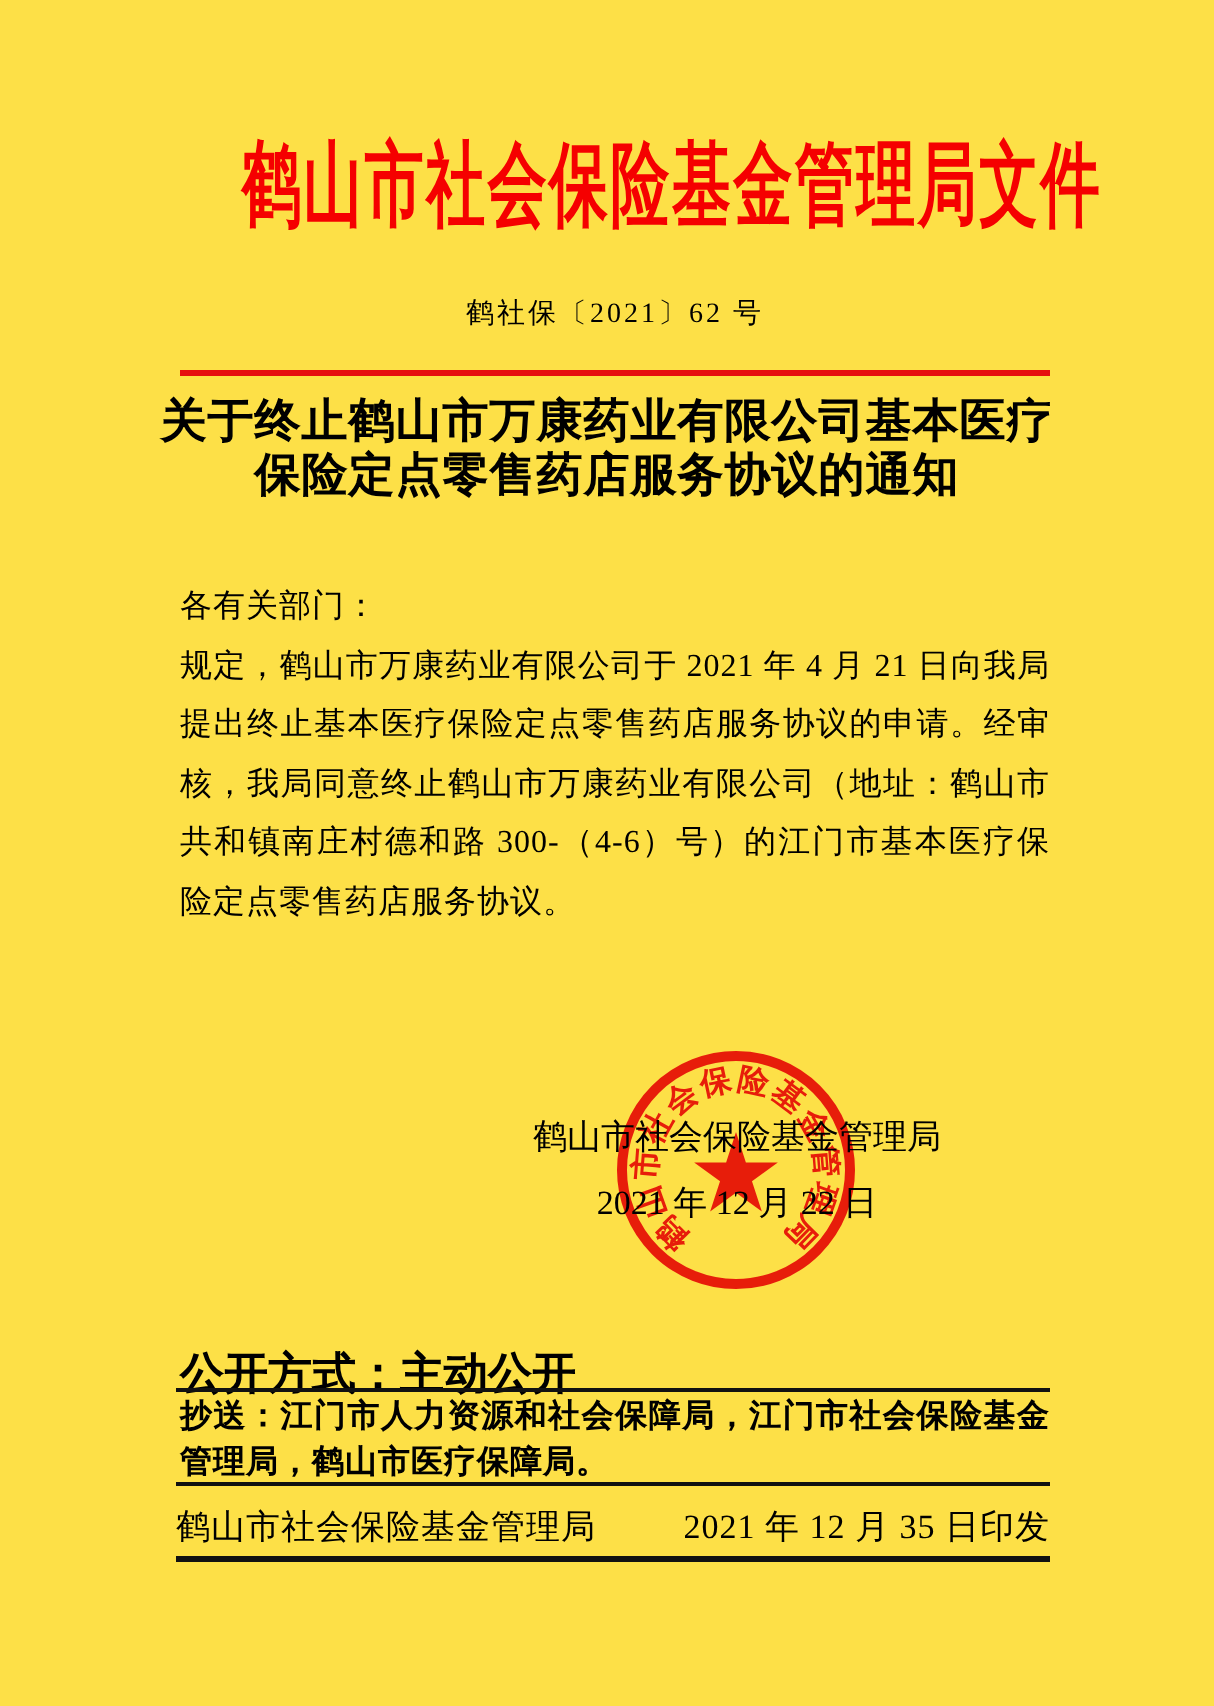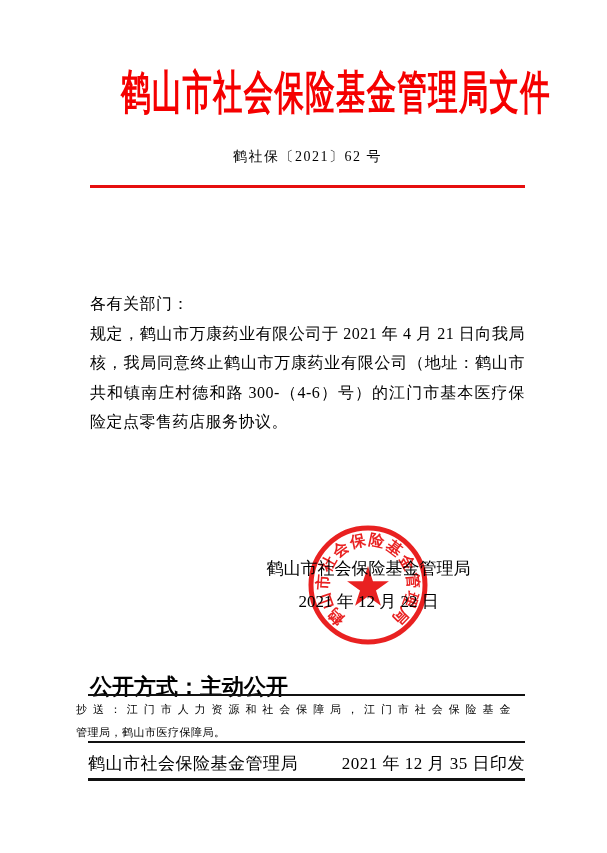--- a/index.html
+++ b/index.html
@@ -1,20 +1,20 @@
 <!DOCTYPE html>
 <html><head>
 <meta charset="utf-8">
 <style>
   html,body{margin:0;padding:0;background:#888;}
   .page{
     position:relative;
     width:607px;height:853px;
     margin:0 auto;
-    background:#ffffff;
+    background:#fde047;
     overflow:hidden;
     font-family:"Liberation Serif","DejaVu Serif",serif;
     color:#000;
   }
   
   .org-title{
     position:absolute;top:68px;left:0;right:0;
     text-align:center;white-space:nowrap;
   }
   .org-title .stretch{
@@ -75,46 +75,51 @@
   .disclosure{
     position:absolute;top:672px;left:90px;
     font-family:"Liberation Sans","DejaVu Sans",sans-serif;
     font-weight:bold;font-size:22px;
   }
   .hrule{position:absolute;left:88px;width:437px;background:#111;}
   .rule1{top:694px;height:1.5px;}
   .rule2{top:741px;height:2px;}
   .rule3{top:778px;height:2.5px;}
   .cc{
-    position:absolute;top:698px;left:76px;width:435px;
-    font-size:11px;line-height:22.5px;letter-spacing:0.5px;
+    position:absolute;top:698px;left:90px;width:435px;
+    font-size:16px;line-height:22.5px;letter-spacing:0.5px;font-weight:bold;
   }
   .footer-line{
     position:absolute;top:752px;left:88px;right:82px;
     display:flex;justify-content:space-between;
     font-size:17px;letter-spacing:0.5px;
   }
 </style>
 </head>
 <body>
 
 <div class="page">
 
   <div class="org-title">
     <span class="stretch">鹤山市社会保险基金管理局文件</span>
   </div>
 
   <div class="doc-number">鹤社保〔2021〕62 号</div>
 
   <div class="red-rule"></div>
 
+  <div class="doc-title">
+    <div>关于终止鹤山市万康药业有限公司基本医疗</div>
+    <div>保险定点零售药店服务协议的通知</div>
+  </div>
 
   <div class="body-block">
     <div class="bline">各有关部门：</div>
     <div class="jl">规定，鹤山市万康药业有限公司于 2021 年 4 月 21 日向我局</div>
+    <div class="jl">提出终止基本医疗保险定点零售药店服务协议的申请。经审</div>
     <div class="jl">核，我局同意终止鹤山市万康药业有限公司（地址：鹤山市</div>
     <div class="jl">共和镇南庄村德和路 300-（4-6）号）的江门市基本医疗保</div>
     <div class="bline">险定点零售药店服务协议。</div>
   </div>
 
   <div class="signature">
     <div class="sig-org">鹤山市社会保险基金管理局</div>
     <div class="sig-date">2021 年 12 月 22 日</div>
   </div>
 

